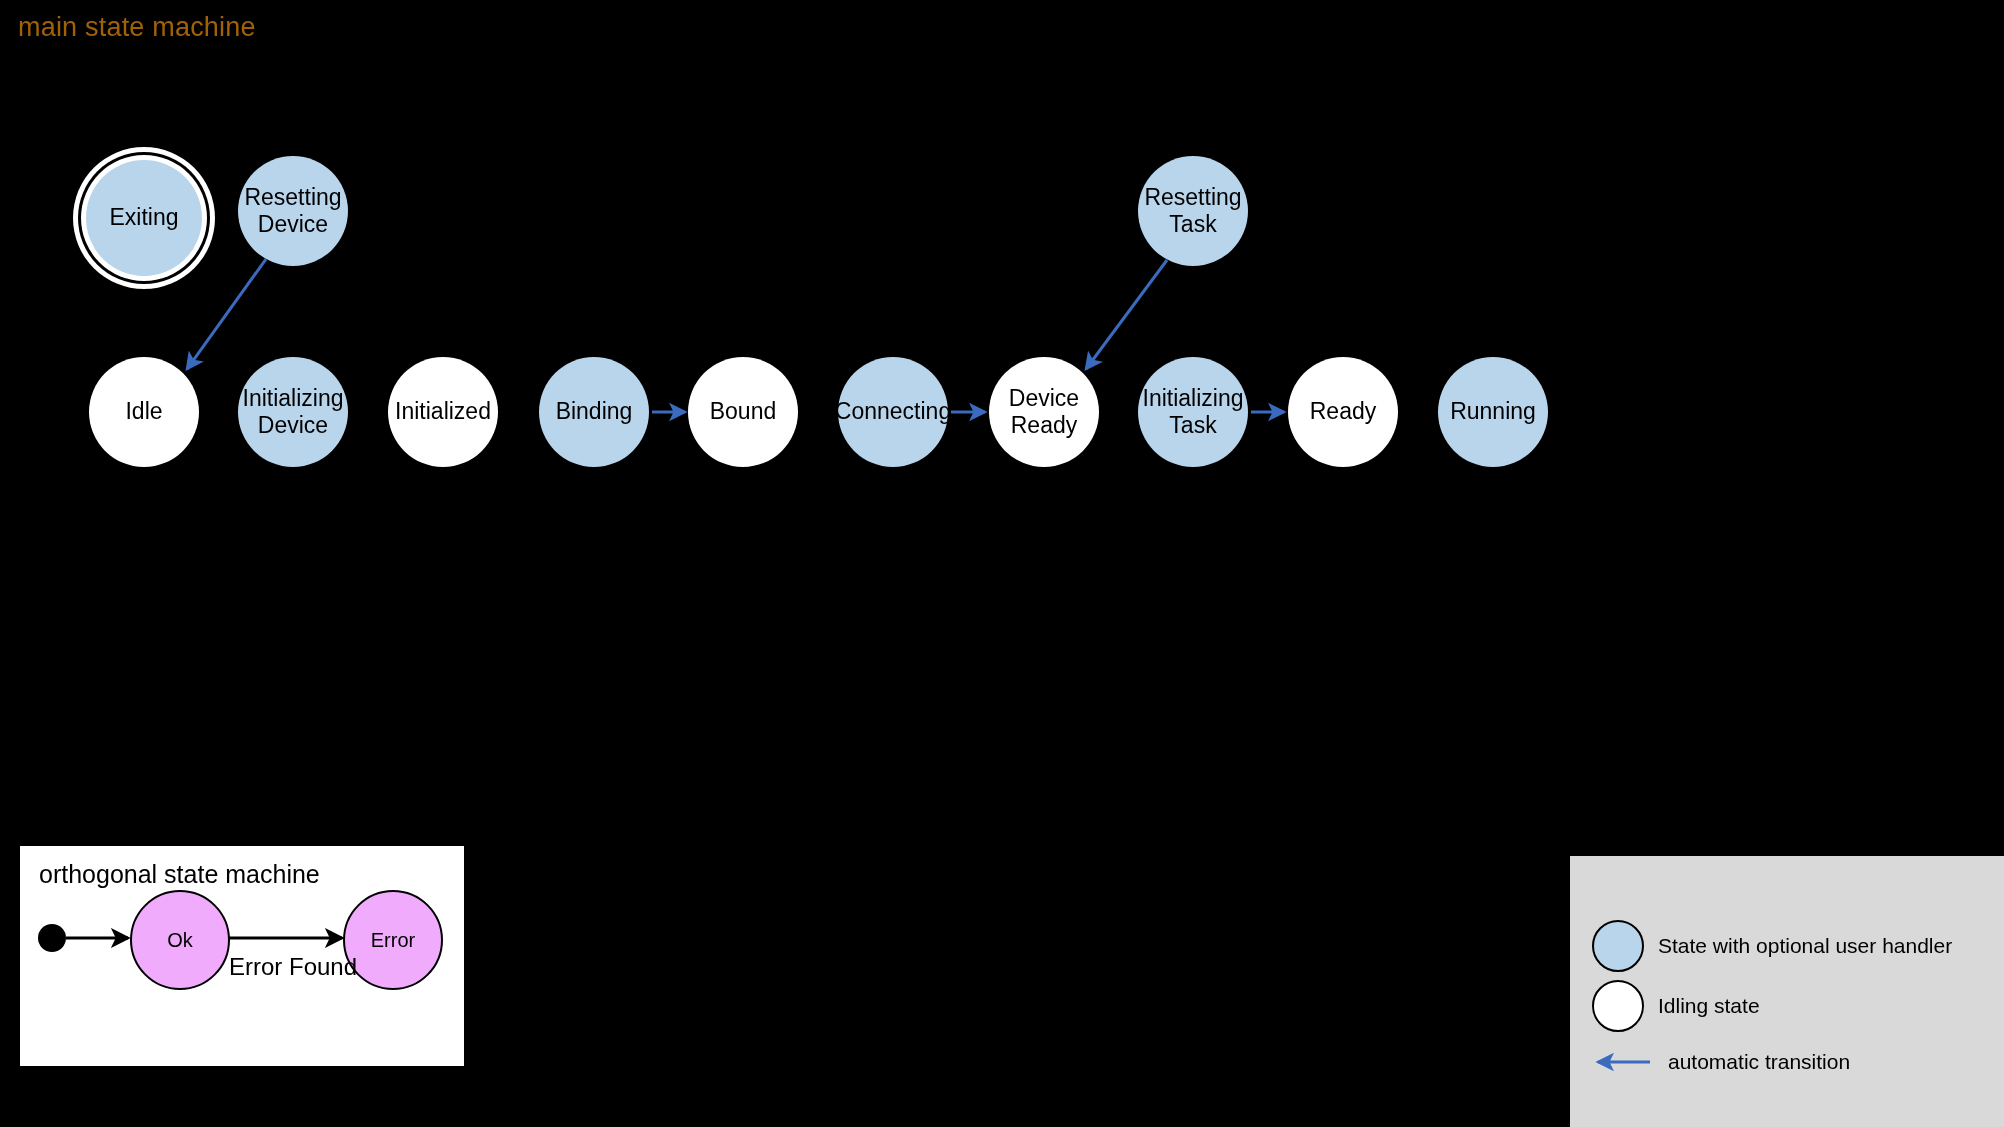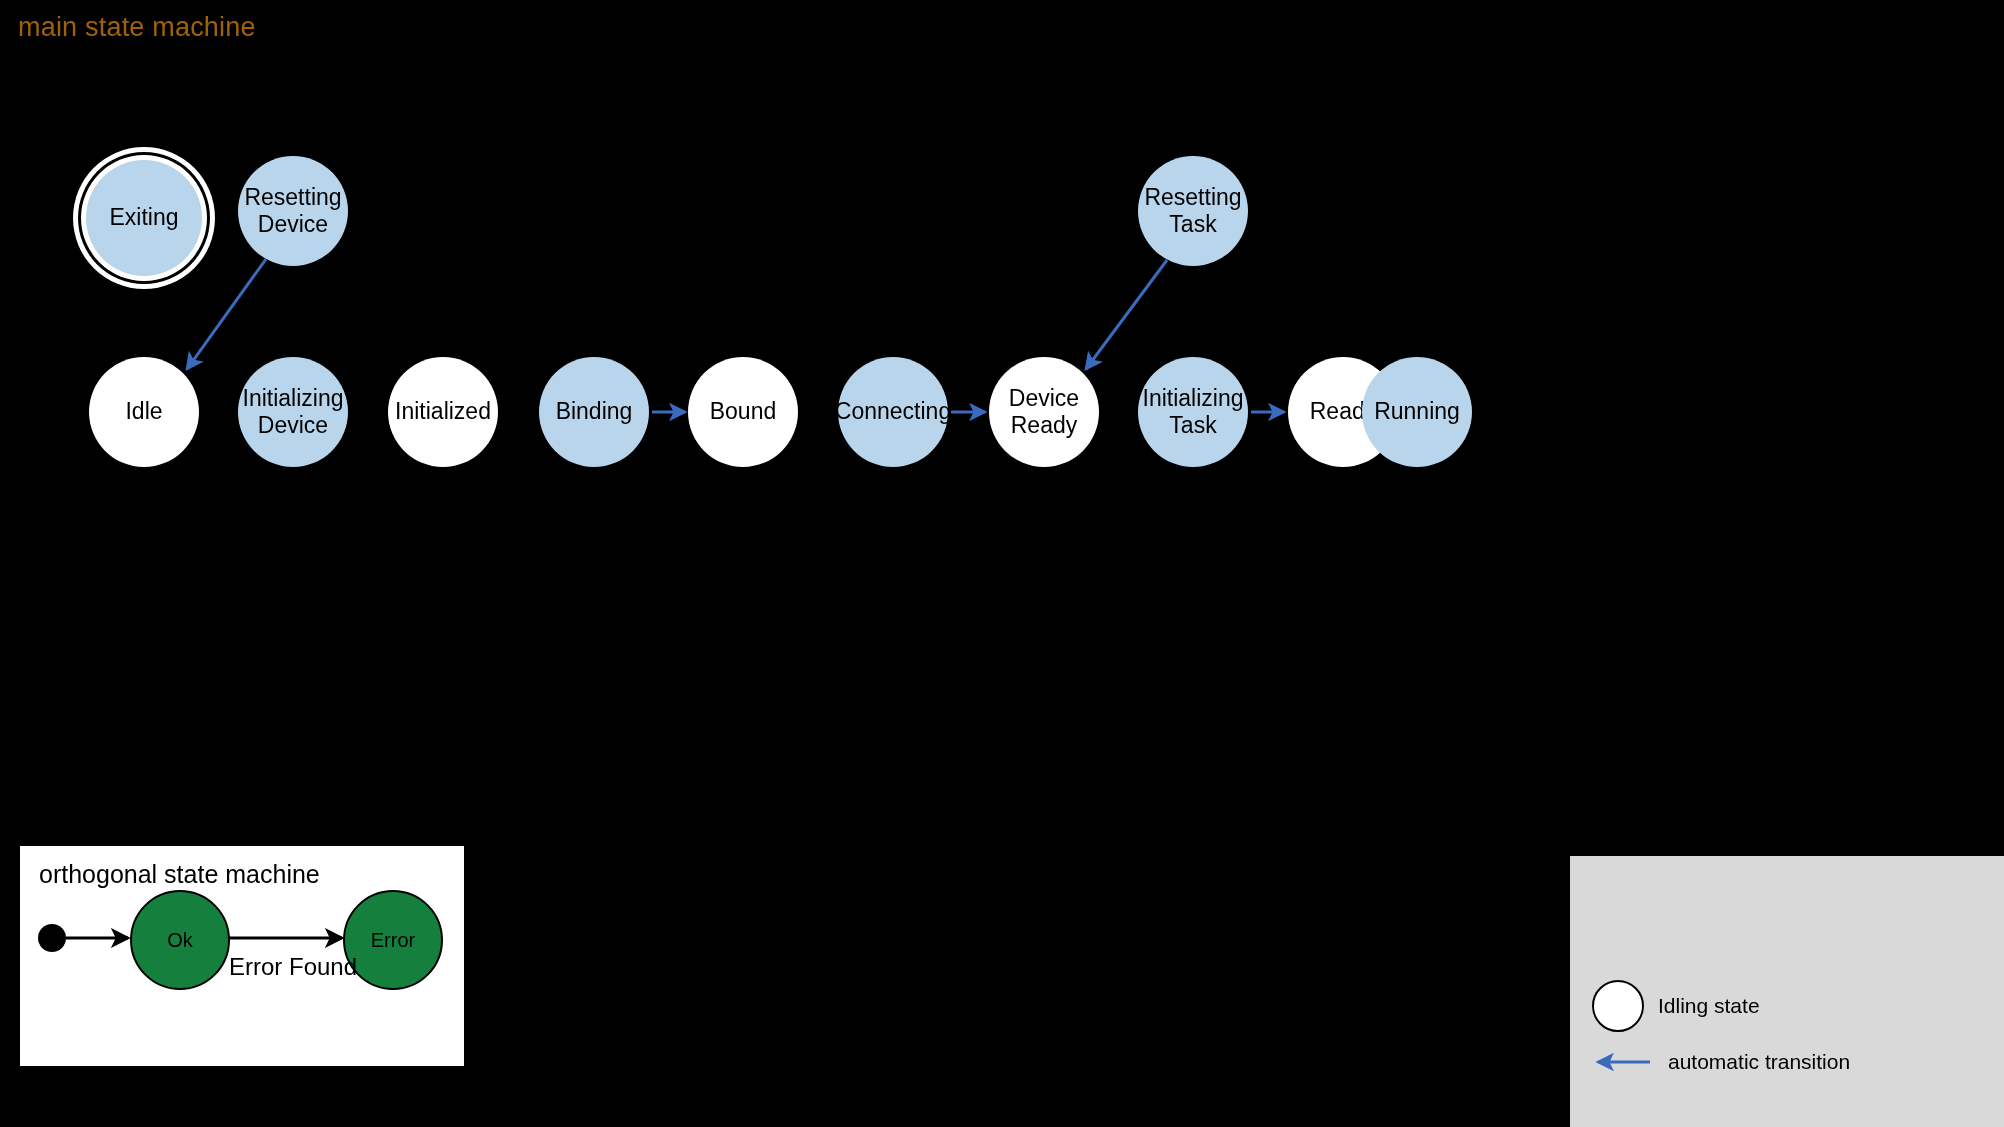--- a/index.html
+++ b/index.html
@@ -71,21 +71,21 @@
     left: 19px;
     top: 14px;
     font-size: 25px;
     color: #000000;
     white-space: nowrap;
   }
   .osm-circle {
     position: absolute;
     border-radius: 50%;
     border: 2px solid #000000;
-    background: #15803d;
+    background: #f0abfc;
     color: #000000;
     font-size: 20px;
     display: flex;
     align-items: center;
     justify-content: center;
   }
   .osm-label {
     position: absolute;
     font-size: 24px;
     color: #000000;
@@ -217,21 +217,21 @@
 </div>
 
 <div class="node handler" style="left:1138px; top:357px; width:110px; height:110px;">
   <span class="nlabel">Initializing<br>Task</span>
 </div>
 
 <div class="node idling" style="left:1288px; top:357px; width:110px; height:110px;">
   <span class="nlabel">Ready</span>
 </div>
 
-<div class="node handler" style="left:1362px; top:357px; width:110px; height:110px;">
+<div class="node handler" style="left:1438px; top:357px; width:110px; height:110px;">
   <span class="nlabel">Running</span>
 </div>
 
 <div id="orthogonal-panel">
   <div class="panel-title">orthogonal state machine</div>
 
   <svg style="position:absolute;left:0;top:0;width:444px;height:220px;" viewBox="0 0 444 220" xmlns="http://www.w3.org/2000/svg">
     <defs>
       <marker id="arrow-black2" viewBox="0 0 10 10" refX="8.6" refY="5" markerWidth="6.6" markerHeight="6.6" orient="auto-start-reverse">
         <path d="M 0 0 L 10 5 L 0 10 L 2.4 5 z" fill="#000000"></path>
@@ -248,20 +248,24 @@
   </div>
   <div class="osm-circle" style="left:323px; top:44px; width:96px; height:96px;">
     <span>Error</span>
   </div>
 
   <div class="osm-label" style="left:209px; top:107px;">Error Found</div>
 </div>
 
 <div id="legend-panel">
 
+  <div class="legend-row" style="top:62px;">
+    <span class="legend-swatch handler"></span>
+    <span class="legend-text">State with optional user handler</span>
+  </div>
 
   <div class="legend-row" style="top:178px;">
     <span class="legend-arrow-box">
       <svg width="62" height="22" viewBox="0 0 62 22" xmlns="http://www.w3.org/2000/svg">
         <defs>
           <marker id="arrow-blue-legend" viewBox="0 0 10 10" refX="8.6" refY="5" markerWidth="6.2" markerHeight="6.2" orient="auto-start-reverse">
             <path d="M 0 0 L 10 5 L 0 10 L 2.4 5 z" fill="#3a6bbf"></path>
           </marker>
         </defs>
         <line x1="58" y1="11" x2="6" y2="11" stroke="#3a6bbf" stroke-width="3" marker-end="url(#arrow-blue-legend)"></line>

